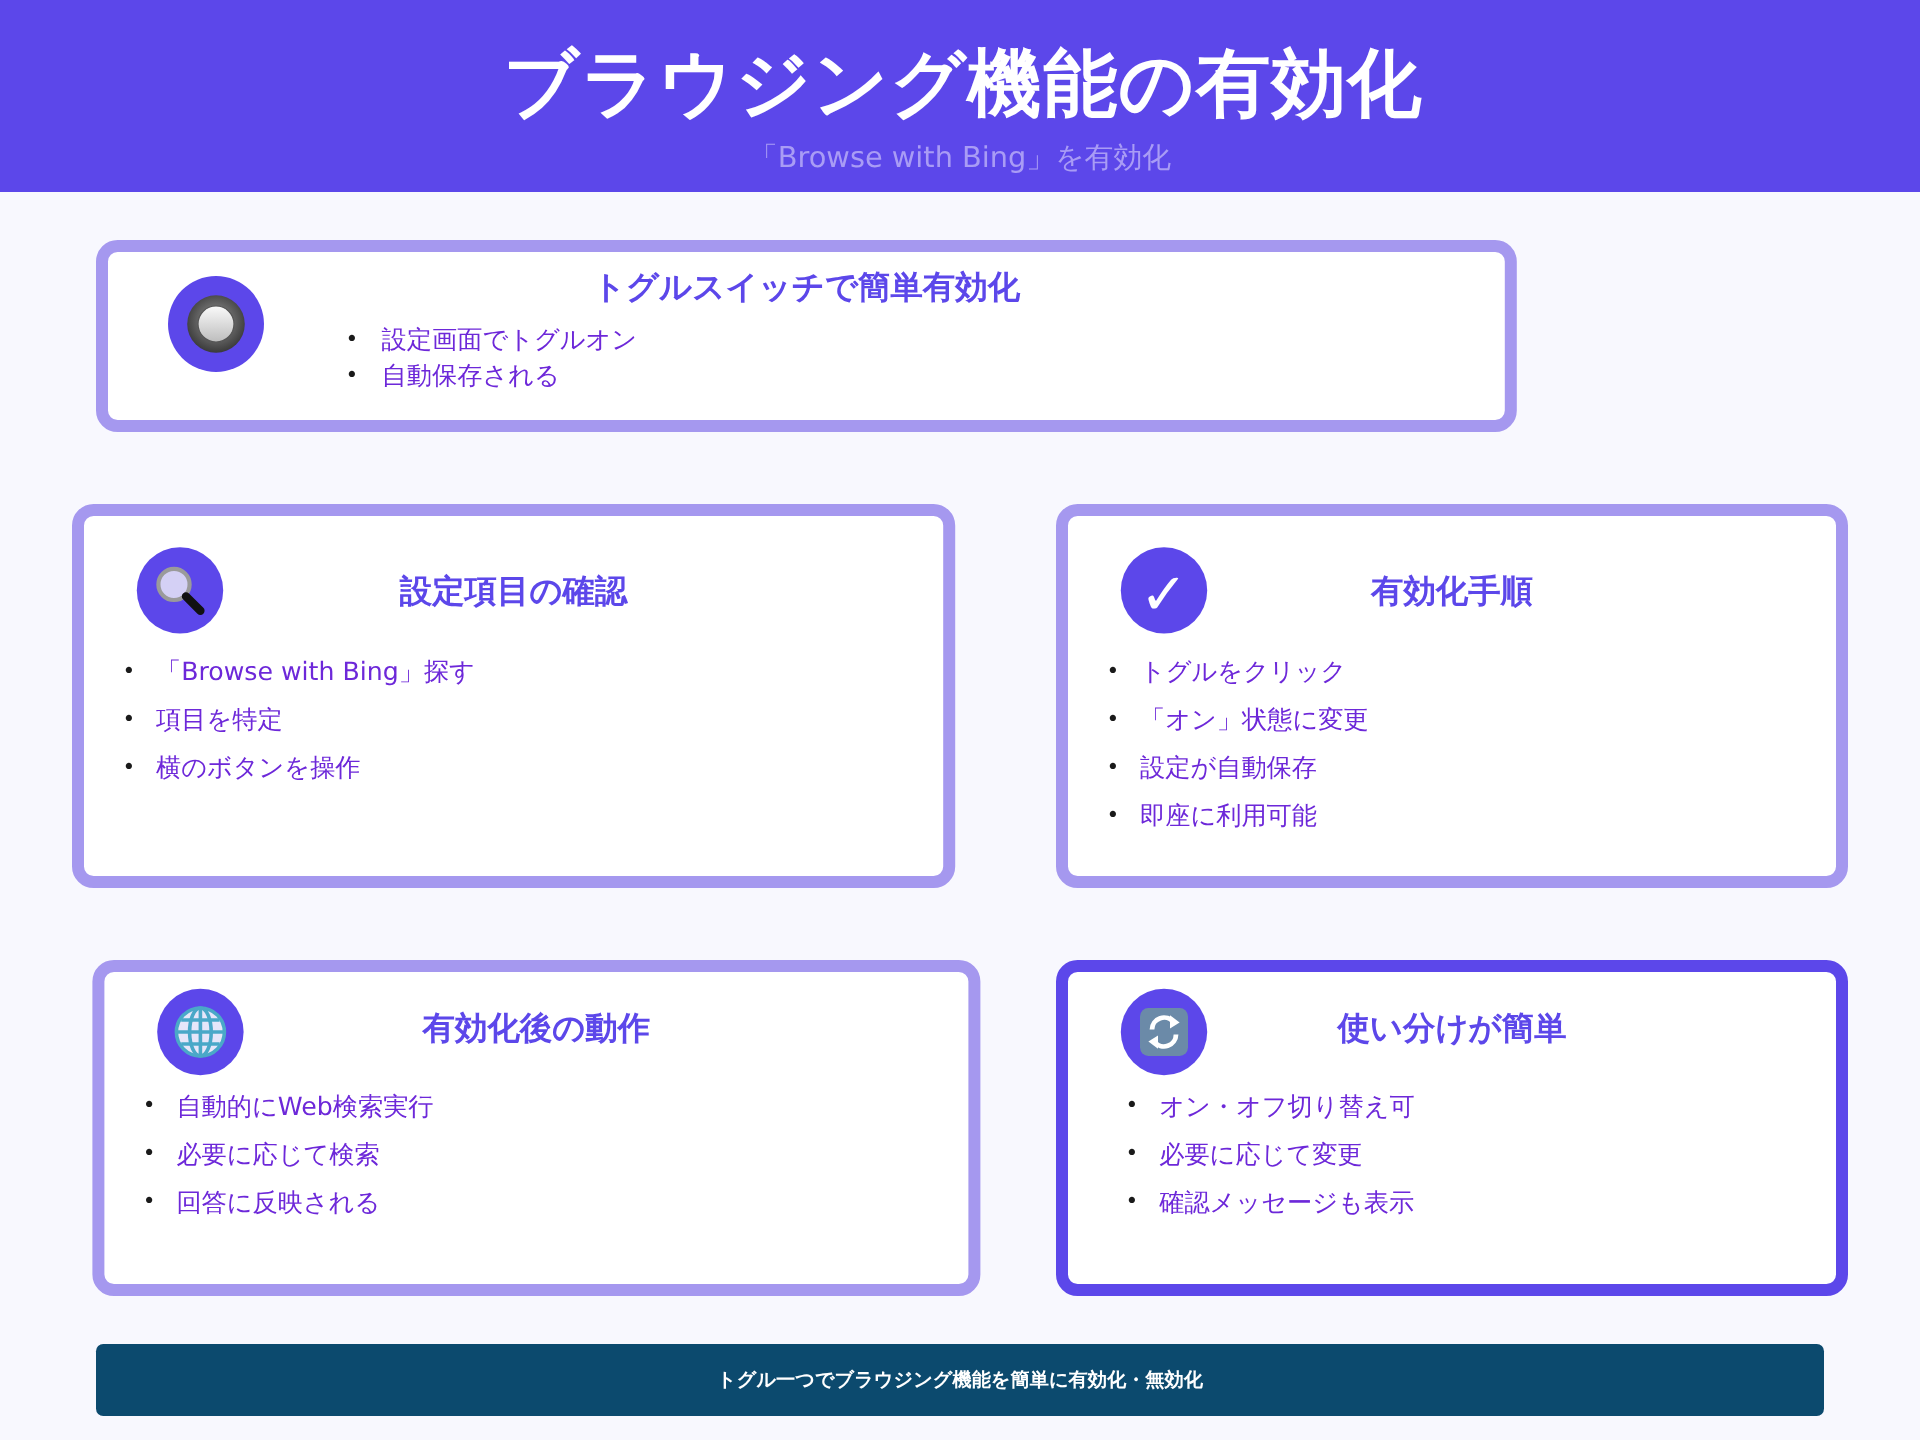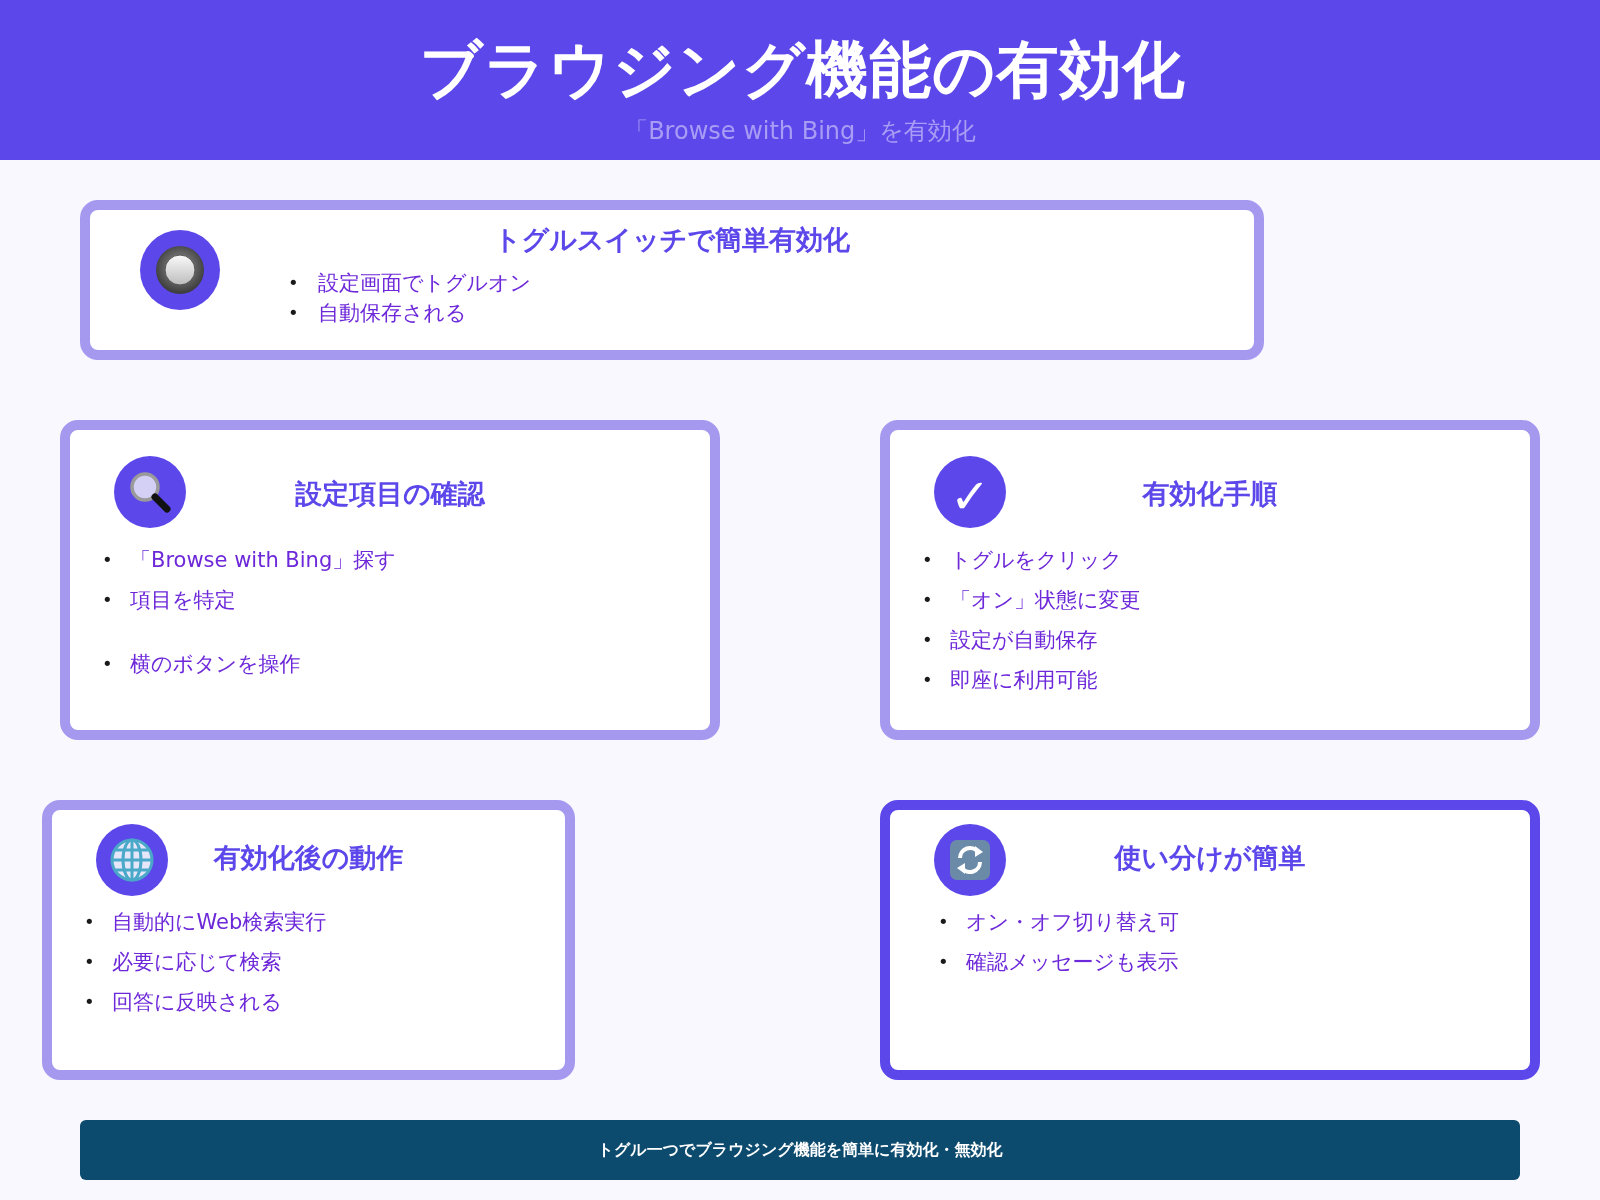--- a/index.html
+++ b/index.html
@@ -73,49 +73,49 @@
       <circle cx="25" cy="25" r="15" fill="url(#lg1)" stroke="#555" stroke-width="1"></circle>
     </svg>
   </div>
   <div class="card-title" style="left:0; right:0; top:12px;">トグルスイッチで簡単有効化</div>
   <ul class="bullets" style="left:190px; top:58px;">
     <li style="line-height:30px; padding-left:38px;">設定画面でトグルオン</li>
     <li style="line-height:30px; padding-left:38px;">自動保存される</li>
   </ul>
 </div>
 
-<div class="card" style="left:60px; top:420px; width:660px; height:320px;">
+<div class="card" style="left:60px; top:420px; width:736px; height:320px;">
   <div class="icon-circle" style="left:44px; top:26px; width:72px; height:72px;">
     <svg width="46" height="46" viewBox="0 0 46 46">
       <circle cx="18" cy="18" r="13" fill="#d4d0f5" stroke="#9a9a9a" stroke-width="3.5"></circle>
       <line x1="28" y1="28" x2="40" y2="40" stroke="#111" stroke-width="7" stroke-linecap="round"></line>
     </svg>
   </div>
   <div class="card-title" style="left:0; right:0; top:46px;">設定項目の確認</div>
   <ul class="bullets" style="left:24px; top:110px;">
     <li style="line-height:40px;">「Browse with Bing」探す</li>
     <li style="line-height:40px;">項目を特定</li>
-    <li style="line-height:40px;margin-top:24px;">横のボタンを操作</li>
+    <li style="line-height:40px;">横のボタンを操作</li>
   </ul>
 </div>
 
 <div class="card" style="left:880px; top:420px; width:660px; height:320px;">
   <div class="icon-circle" style="left:44px; top:26px; width:72px; height:72px;">
     <span style="color:#fff; font-size:48px; line-height:48px; margin-top:8px;">✓</span>
   </div>
   <div class="card-title" style="left:0; right:0; top:46px;">有効化手順</div>
   <ul class="bullets" style="left:24px; top:110px;">
     <li style="line-height:40px;">トグルをクリック</li>
     <li style="line-height:40px;">「オン」状態に変更</li>
     <li style="line-height:40px;">設定が自動保存</li>
     <li style="line-height:40px;">即座に利用可能</li>
   </ul>
 </div>
 
-<div class="card" style="left:42px; top:800px; width:533px; height:280px;">
+<div class="card" style="left:77px; top:800px; width:740px; height:280px;">
   <div class="icon-circle" style="left:44px; top:14px; width:72px; height:72px;">
     <svg width="46" height="46" viewBox="0 0 46 46">
       <circle cx="23" cy="23" r="20" fill="#e6e6fa" stroke="#4aa8c8" stroke-width="3"></circle>
       <ellipse cx="23" cy="23" rx="9" ry="20" fill="none" stroke="#4aa8c8" stroke-width="3"></ellipse>
       <line x1="23" y1="3" x2="23" y2="43" stroke="#4aa8c8" stroke-width="3"></line>
       <line x1="3" y1="23" x2="43" y2="23" stroke="#4aa8c8" stroke-width="3"></line>
       <line x1="7" y1="13" x2="39" y2="13" stroke="#4aa8c8" stroke-width="3"></line>
       <line x1="7" y1="33" x2="39" y2="33" stroke="#4aa8c8" stroke-width="3"></line>
     </svg>
   </div>
@@ -133,19 +133,20 @@
       <rect x="2" y="2" width="40" height="40" rx="7" fill="#6b8aa8"></rect>
       <path d="M12 20 A10 10 0 0 1 30 14" fill="none" stroke="#fff" stroke-width="4"></path>
       <polygon points="27,8 35,14 27,19" fill="#fff"></polygon>
       <path d="M32 24 A10 10 0 0 1 14 30" fill="none" stroke="#fff" stroke-width="4"></path>
       <polygon points="17,36 9,30 17,25" fill="#fff"></polygon>
     </svg>
   </div>
   <div class="card-title" style="left:0; right:0; top:30px;">使い分けが簡単</div>
   <ul class="bullets" style="left:40px; top:92px;">
     <li style="line-height:40px;">オン・オフ切り替え可</li>
+    <li style="line-height:40px;">必要に応じて変更</li>
     <li style="line-height:40px;">確認メッセージも表示</li>
   </ul>
 </div>
 
 <div class="footer">
   <span>トグル一つでブラウジング機能を簡単に有効化・無効化</span>
 </div>
 
 </body></html>

